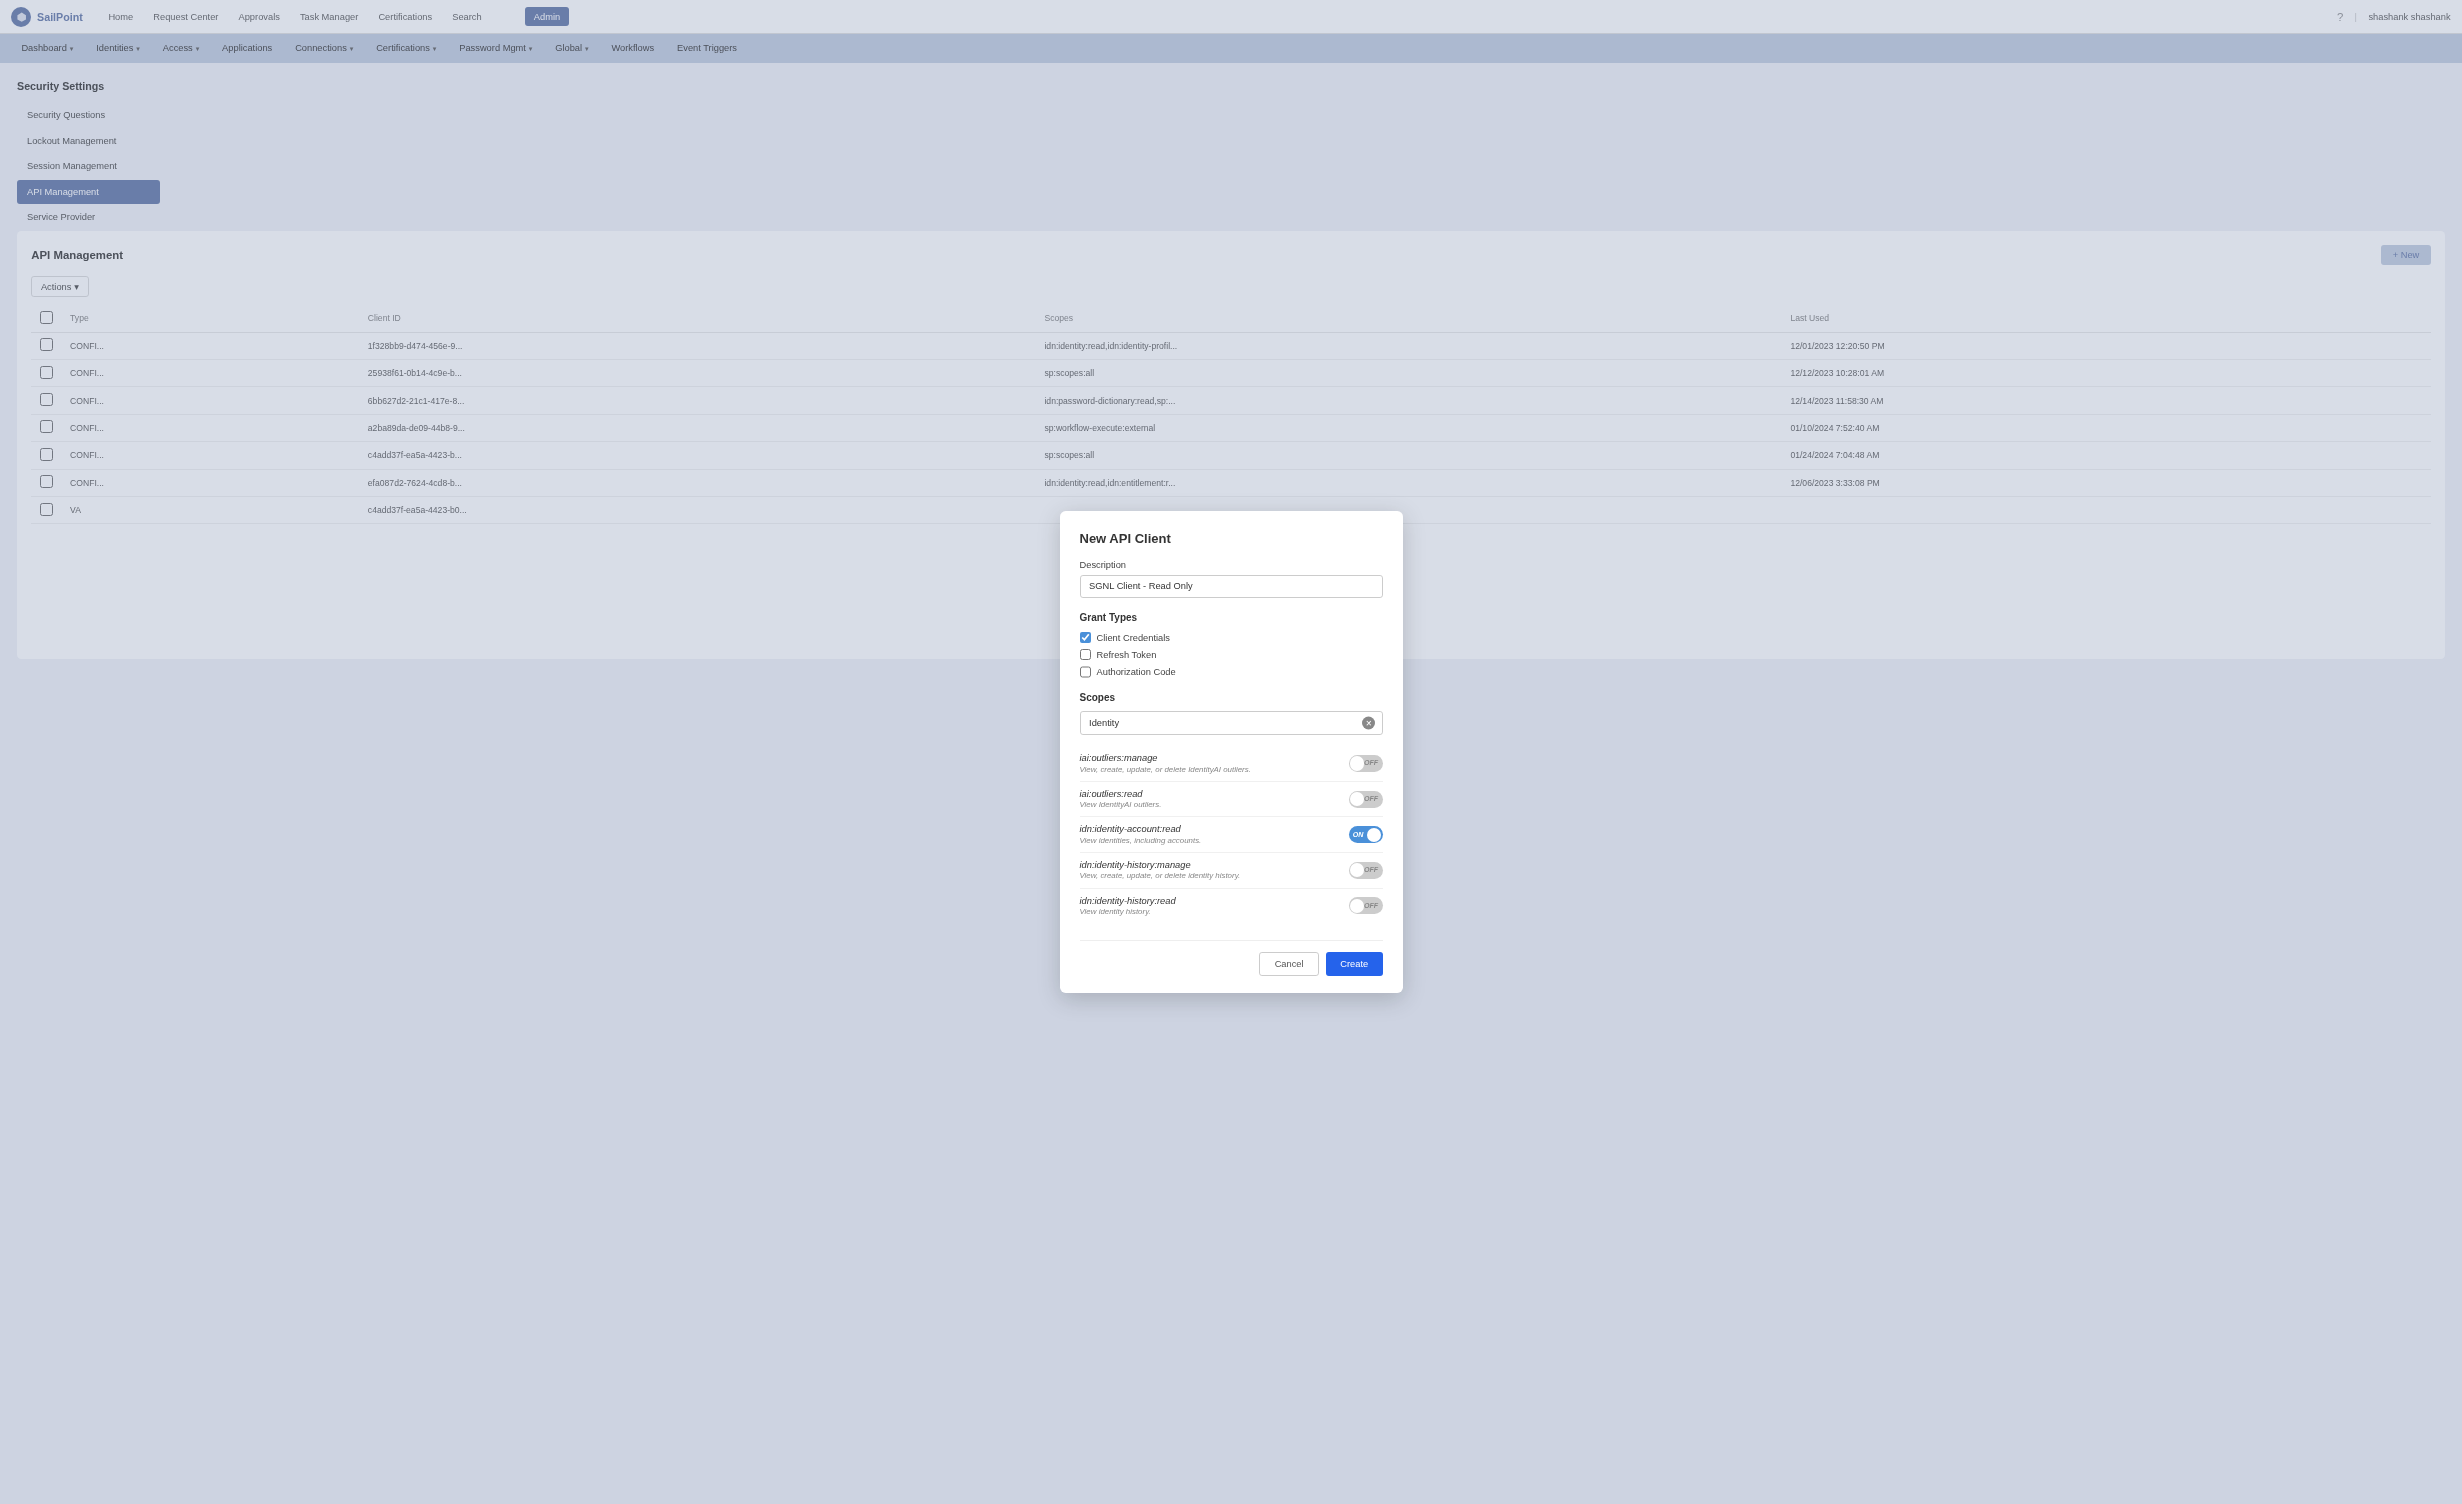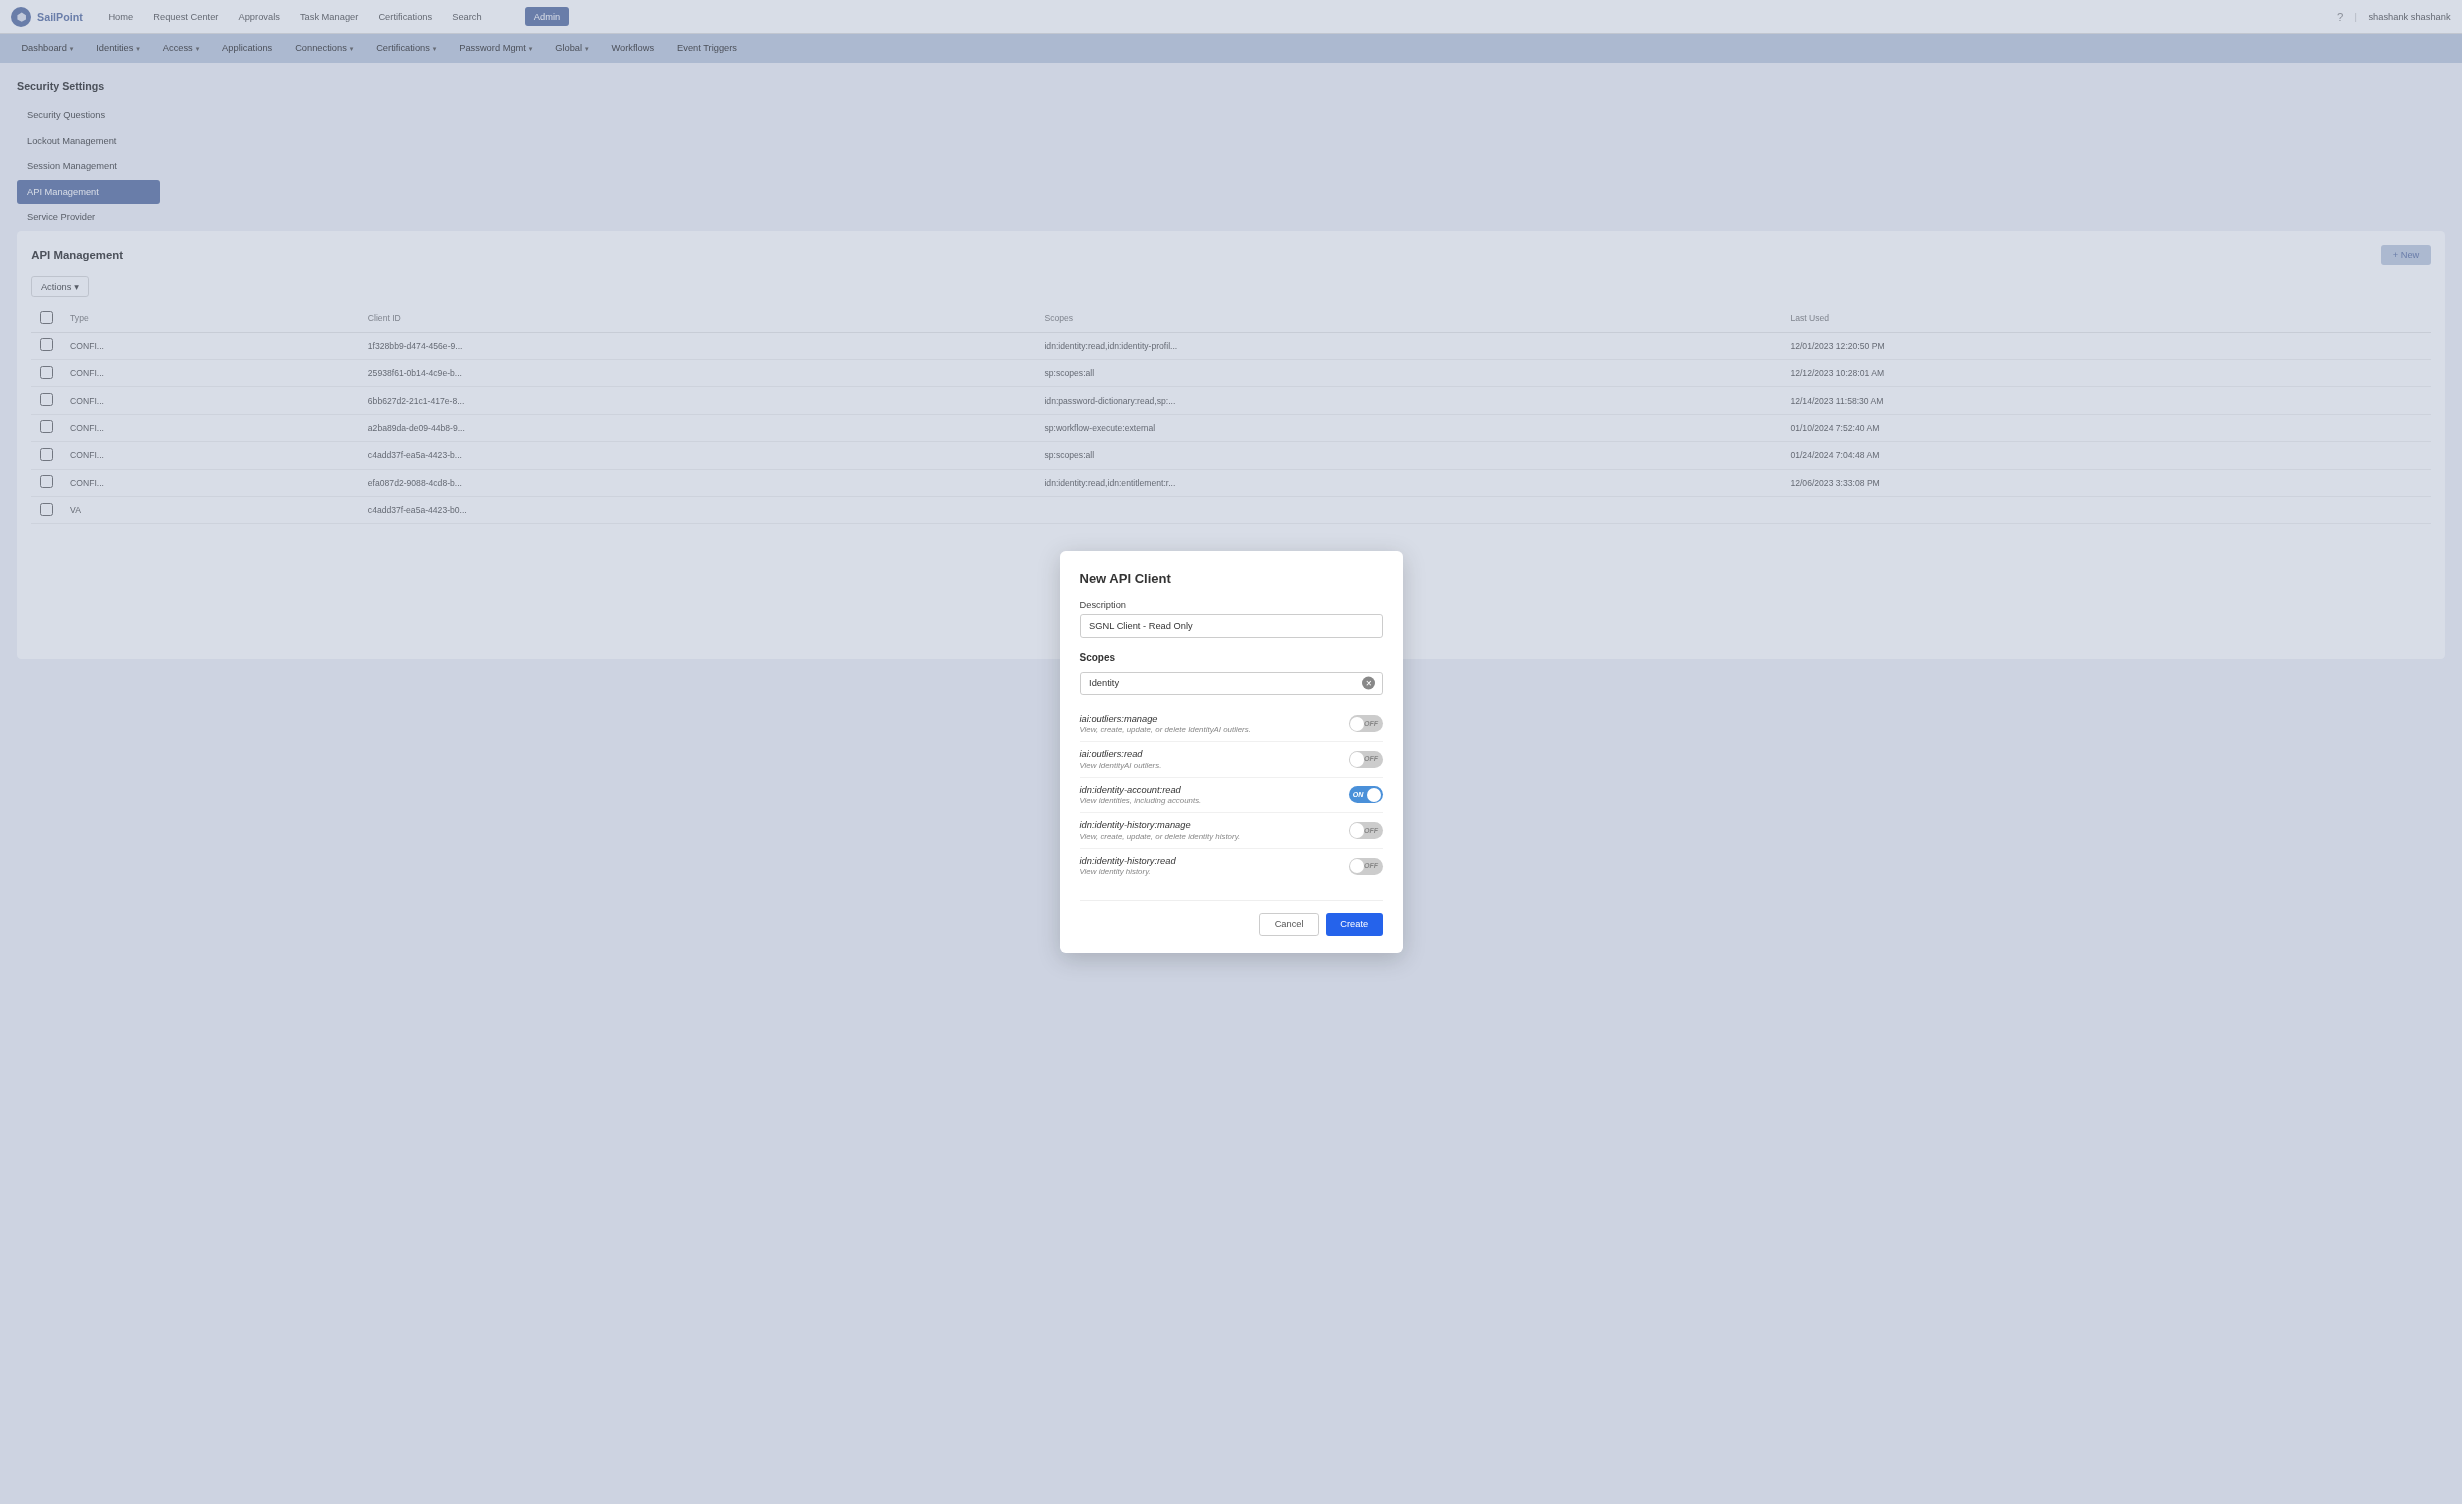--- a/index.html
+++ b/index.html
@@ -374,21 +374,21 @@
           <tr>
     <td class="checkbox-col"><input type="checkbox" style=""></td>
     <td>CONFI...</td>
     <td class="truncate">c4add37f-ea5a-4423-b...</td>
     <td class="truncate">sp:scopes:all</td>
     <td>01/24/2024 7:04:48 AM</td>
   </tr>
           <tr>
     <td class="checkbox-col"><input type="checkbox" style=""></td>
     <td>CONFI...</td>
-    <td class="truncate">efa087d2-9088-4cd8-b...</td>
+    <td class="truncate">efa087d2-7624-4cd8-b...</td>
     <td class="truncate">idn:identity:read,idn:entitlement:r...</td>
     <td>12/06/2023 3:33:08 PM</td>
   </tr>
           <tr>
     <td class="checkbox-col"><input type="checkbox" style=""></td>
     <td>VA</td>
     <td class="truncate">c4add37f-ea5a-4423-b0...</td>
     <td class="truncate"></td>
     <td></td>
   </tr>
@@ -399,20 +399,35 @@
 
 <div class="overlay">
   <div class="modal">
     <h2 class="modal-title">New API Client</h2>
 
     <div class="form-group">
       <label class="form-label">Description</label>
       <input type="text" class="form-input" value="SGNL Client - Read Only" style="">
     </div>
 
+    <div class="form-group">
+      <div class="section-title">Grant Types</div>
+      <div class="grant-item">
+        <input type="checkbox" class="grant-checkbox" checked="" style="">
+        <span class="grant-label">Client Credentials</span>
+      </div>
+      <div class="grant-item">
+        <input type="checkbox" class="grant-checkbox" style="">
+        <span class="grant-label">Refresh Token</span>
+      </div>
+      <div class="grant-item">
+        <input type="checkbox" class="grant-checkbox" style="">
+        <span class="grant-label">Authorization Code</span>
+      </div>
+    </div>
 
     <div class="form-group">
       <div class="section-title">Scopes</div>
       <div class="scope-search-wrap">
         <input type="text" class="scope-search" value="Identity" style="">
         <button class="scope-clear-btn">✕</button>
       </div>
       <div class="scope-list" id="scope-list">
           <div class="scope-item">
     <div class="scope-info">

